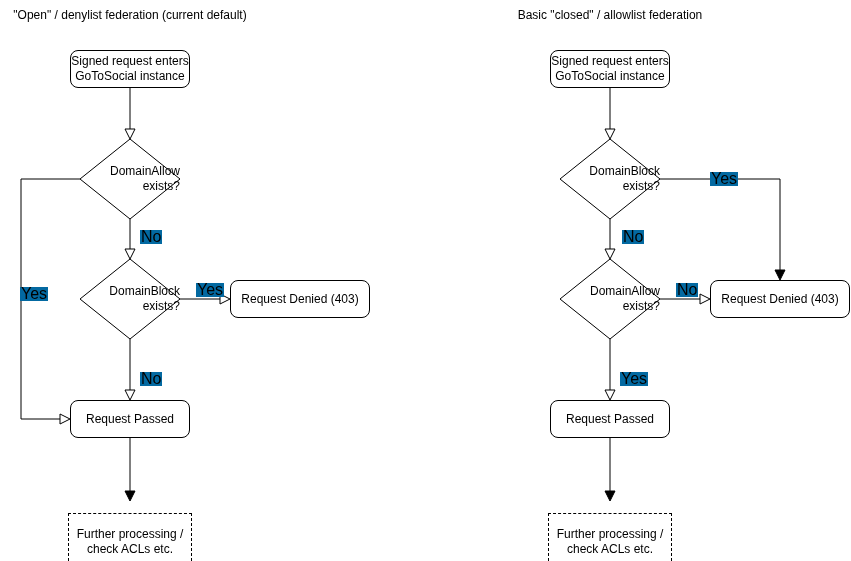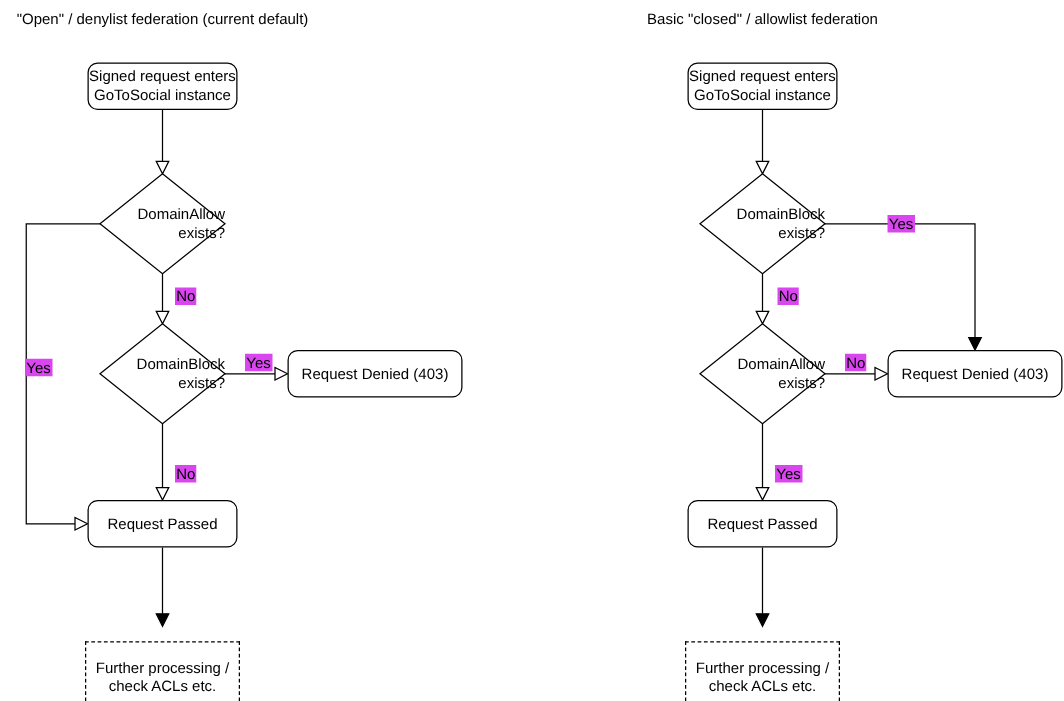--- a/index.html
+++ b/index.html
@@ -52,23 +52,23 @@
   .diamond-text {
     position: absolute;
     width: 100px;
     text-align: right;
     font-size: 12px;
     line-height: 15px;
     white-space: pre;
   }
   .edge-label {
     position: absolute;
-    font-size: 12px;
+    font-size: 16px;
     line-height: 14px;
-    background: #d946ef;
+    background: #0369a1;
     padding: 0 1px;
     white-space: pre;
   }
 </style>
 </head>
 <body>
 
 <div id="canvas">
 
   <svg id="wires" width="851" height="561" viewBox="0 0 851 561">

